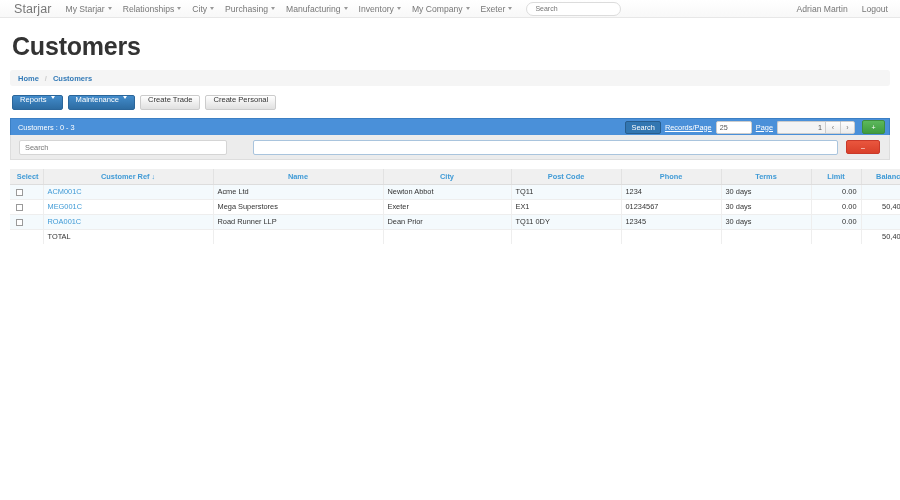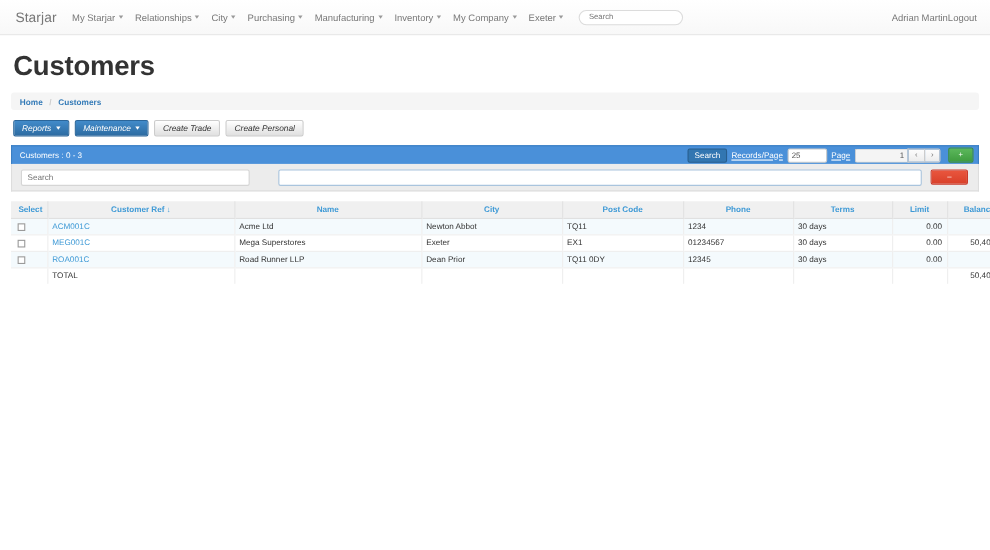--- a/index.html
+++ b/index.html
@@ -7,21 +7,21 @@
   html, body {
     margin: 0; padding: 0;
     width: 900px; height: 500px;
     background: #ffffff;
     font-family: "Liberation Sans", sans-serif;
     -webkit-font-smoothing: antialiased;
   }
 
   
   .navbar {
-    height: 32px;
+    height: 18px;
     background: linear-gradient(to bottom, #ffffff 0%, #f8f8f8 100%);
     border-bottom: 1px solid #e7e7e7;
     display: flex;
     align-items: center;
     padding: 0 14px 0 14px;
     position: relative;
   }
   .brand {
     font-size: 12.5px;
     color: #777777;
@@ -58,21 +58,21 @@
     padding: 0 8px;
     font-family: "Liberation Sans", sans-serif;
     outline: none;
     margin-left: 3px;
   }
   .nav-right {
     position: absolute;
     right: 12px;
     display: flex;
     align-items: flex-end;
-    gap: 0;
+    gap: 14px;
   }
   .nav-right .nav-item { margin-right: 0; }
 
   
   .page-title {
     font-size: 25px;
     font-weight: bold;
     color: #333333;
     margin: 14px 0 0 12px;
     letter-spacing: -.2px;
@@ -99,27 +99,26 @@
     display: flex;
     align-items: center;
     gap: 5px;
   }
   .btn {
     font-size: 7.6px;
     height: 15px;
     border-radius: 2px;
     padding: 0 7px;
     display: inline-flex;
-    align-items: center;
+    align-items: flex-start;
     gap: 4px;
     cursor: pointer;
     white-space: nowrap;
     font-family: "Liberation Sans", sans-serif;
     line-height: 1;
-    font-style: italic;
   }
   .btn-primary {
     background: linear-gradient(to bottom, #428bca 0%, #2d6ca2 100%);
     border: 1px solid #2b669a;
     color: #ffffff;
   }
   .btn-primary .caret { border-top-color: #ffffff; }
   .btn-default {
     background: linear-gradient(to bottom, #ffffff 0%, #e0e0e0 100%);
     border: 1px solid #cccccc;

